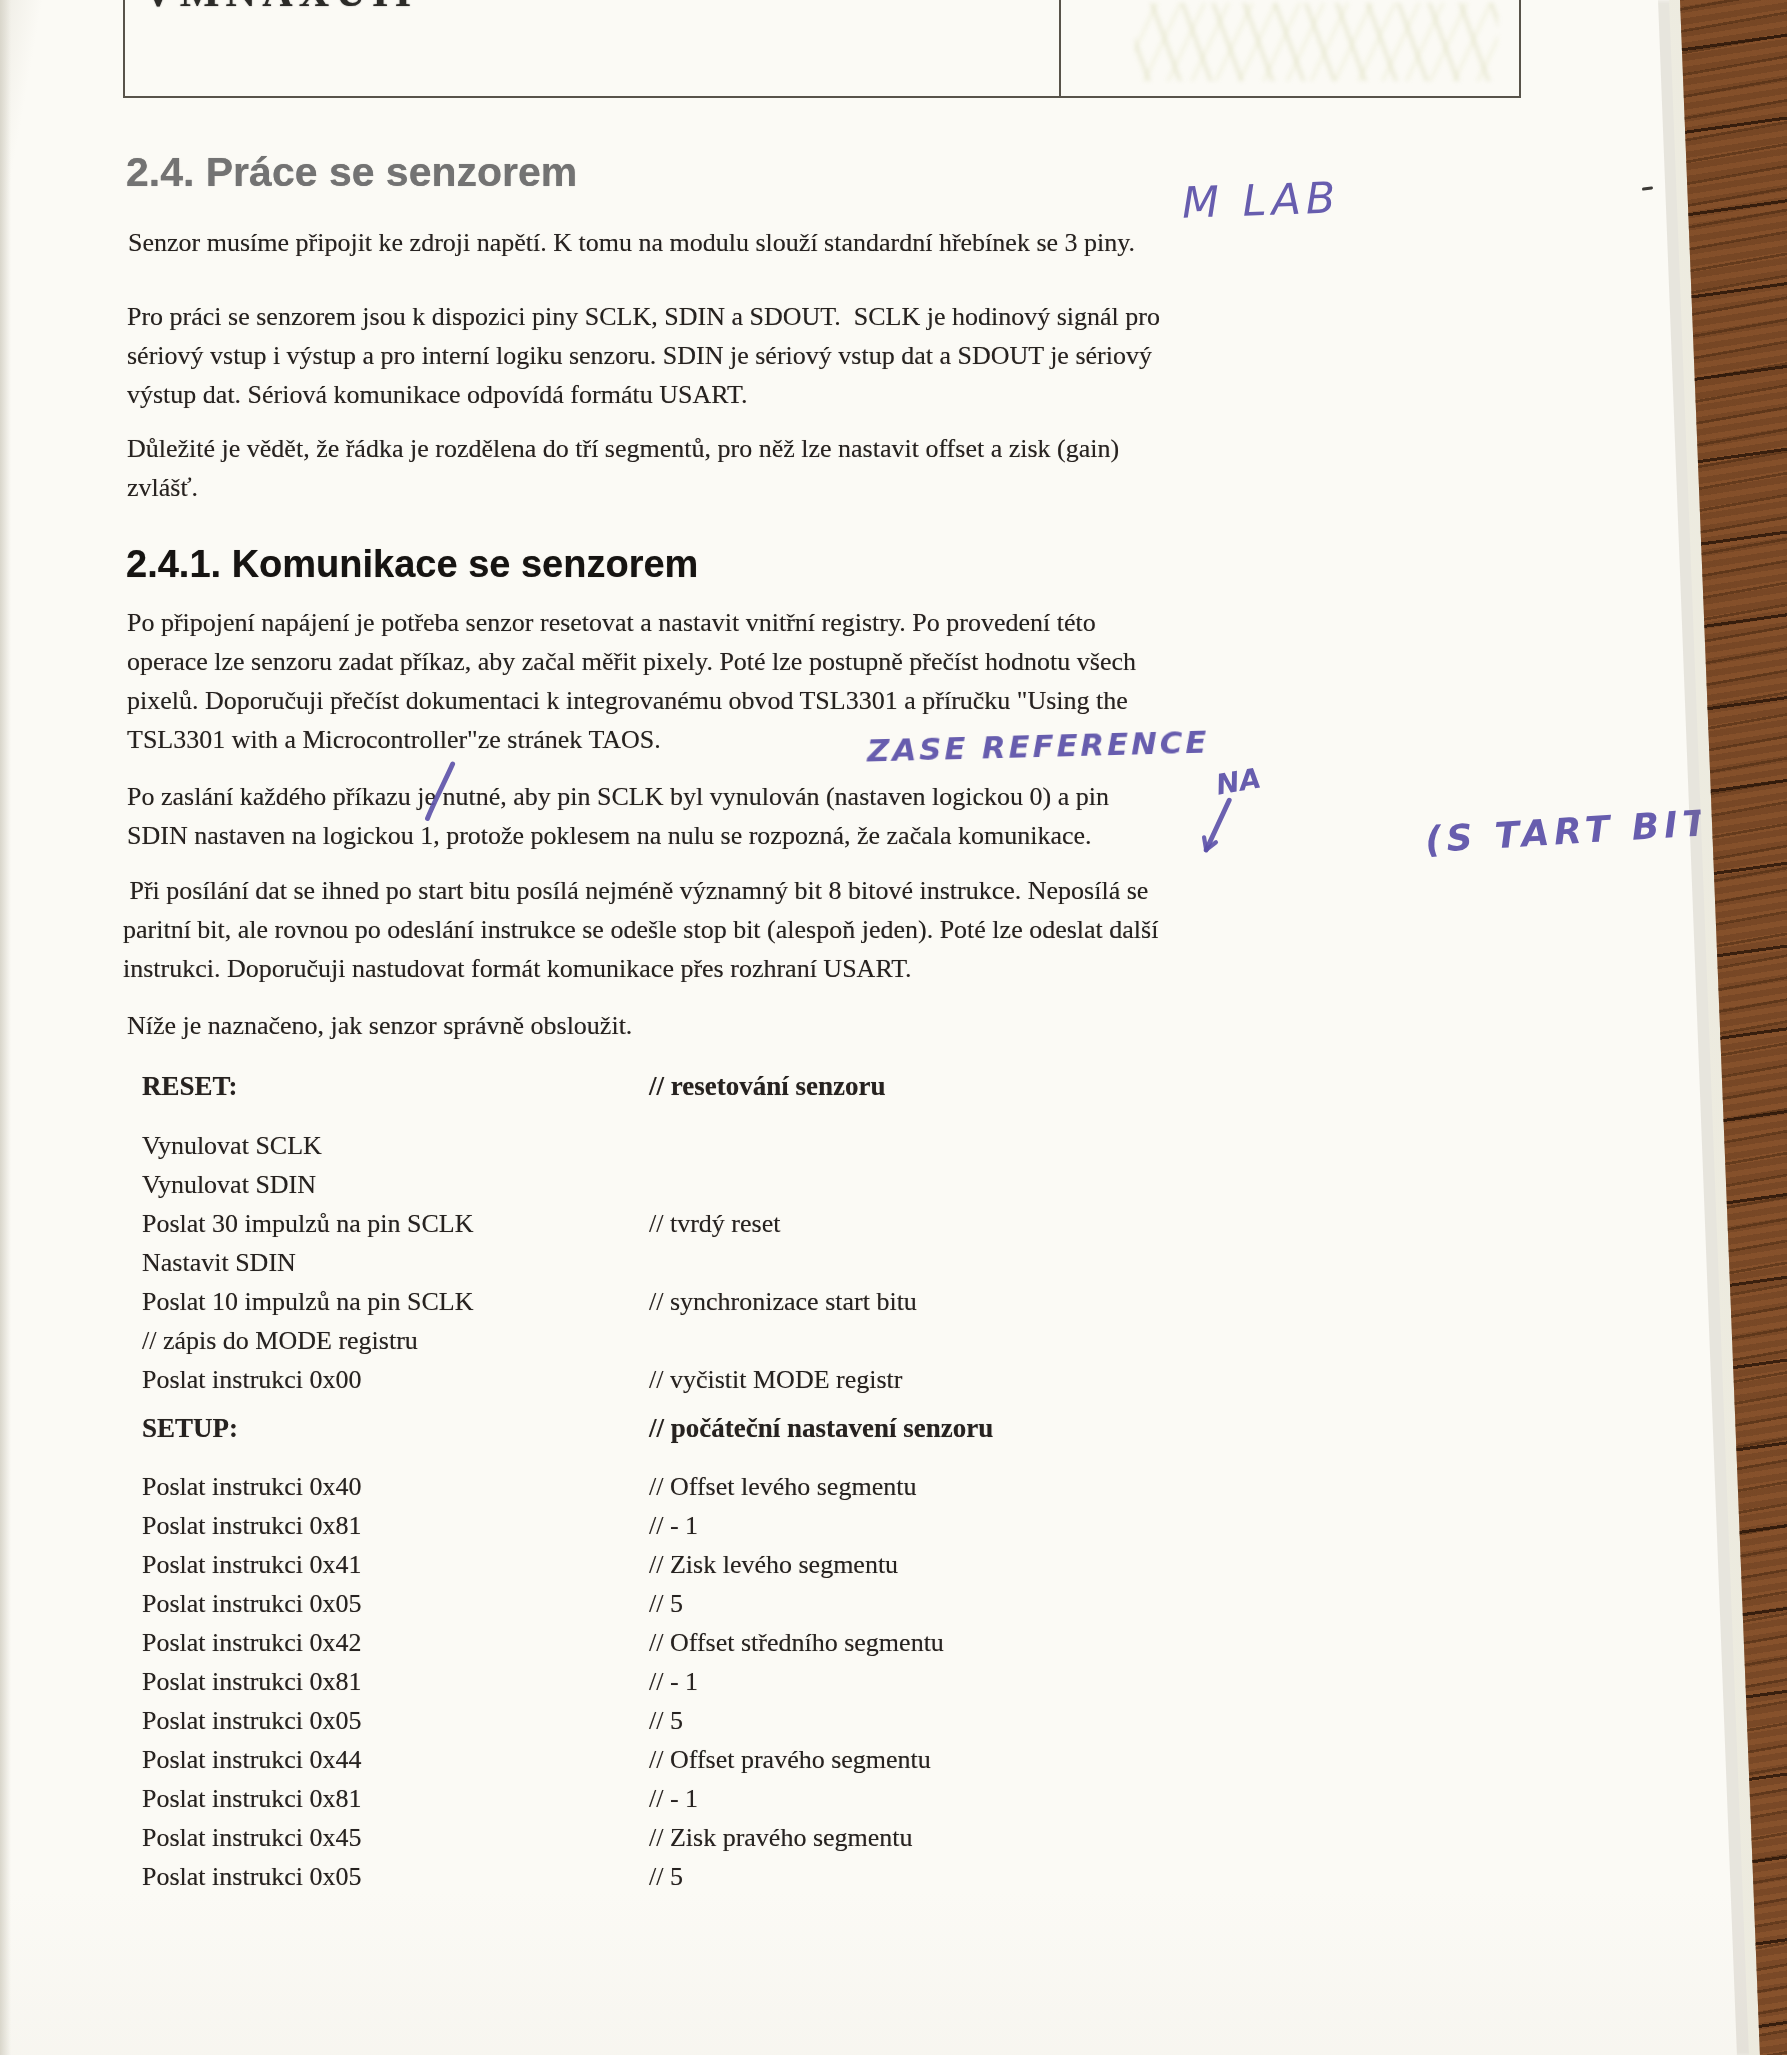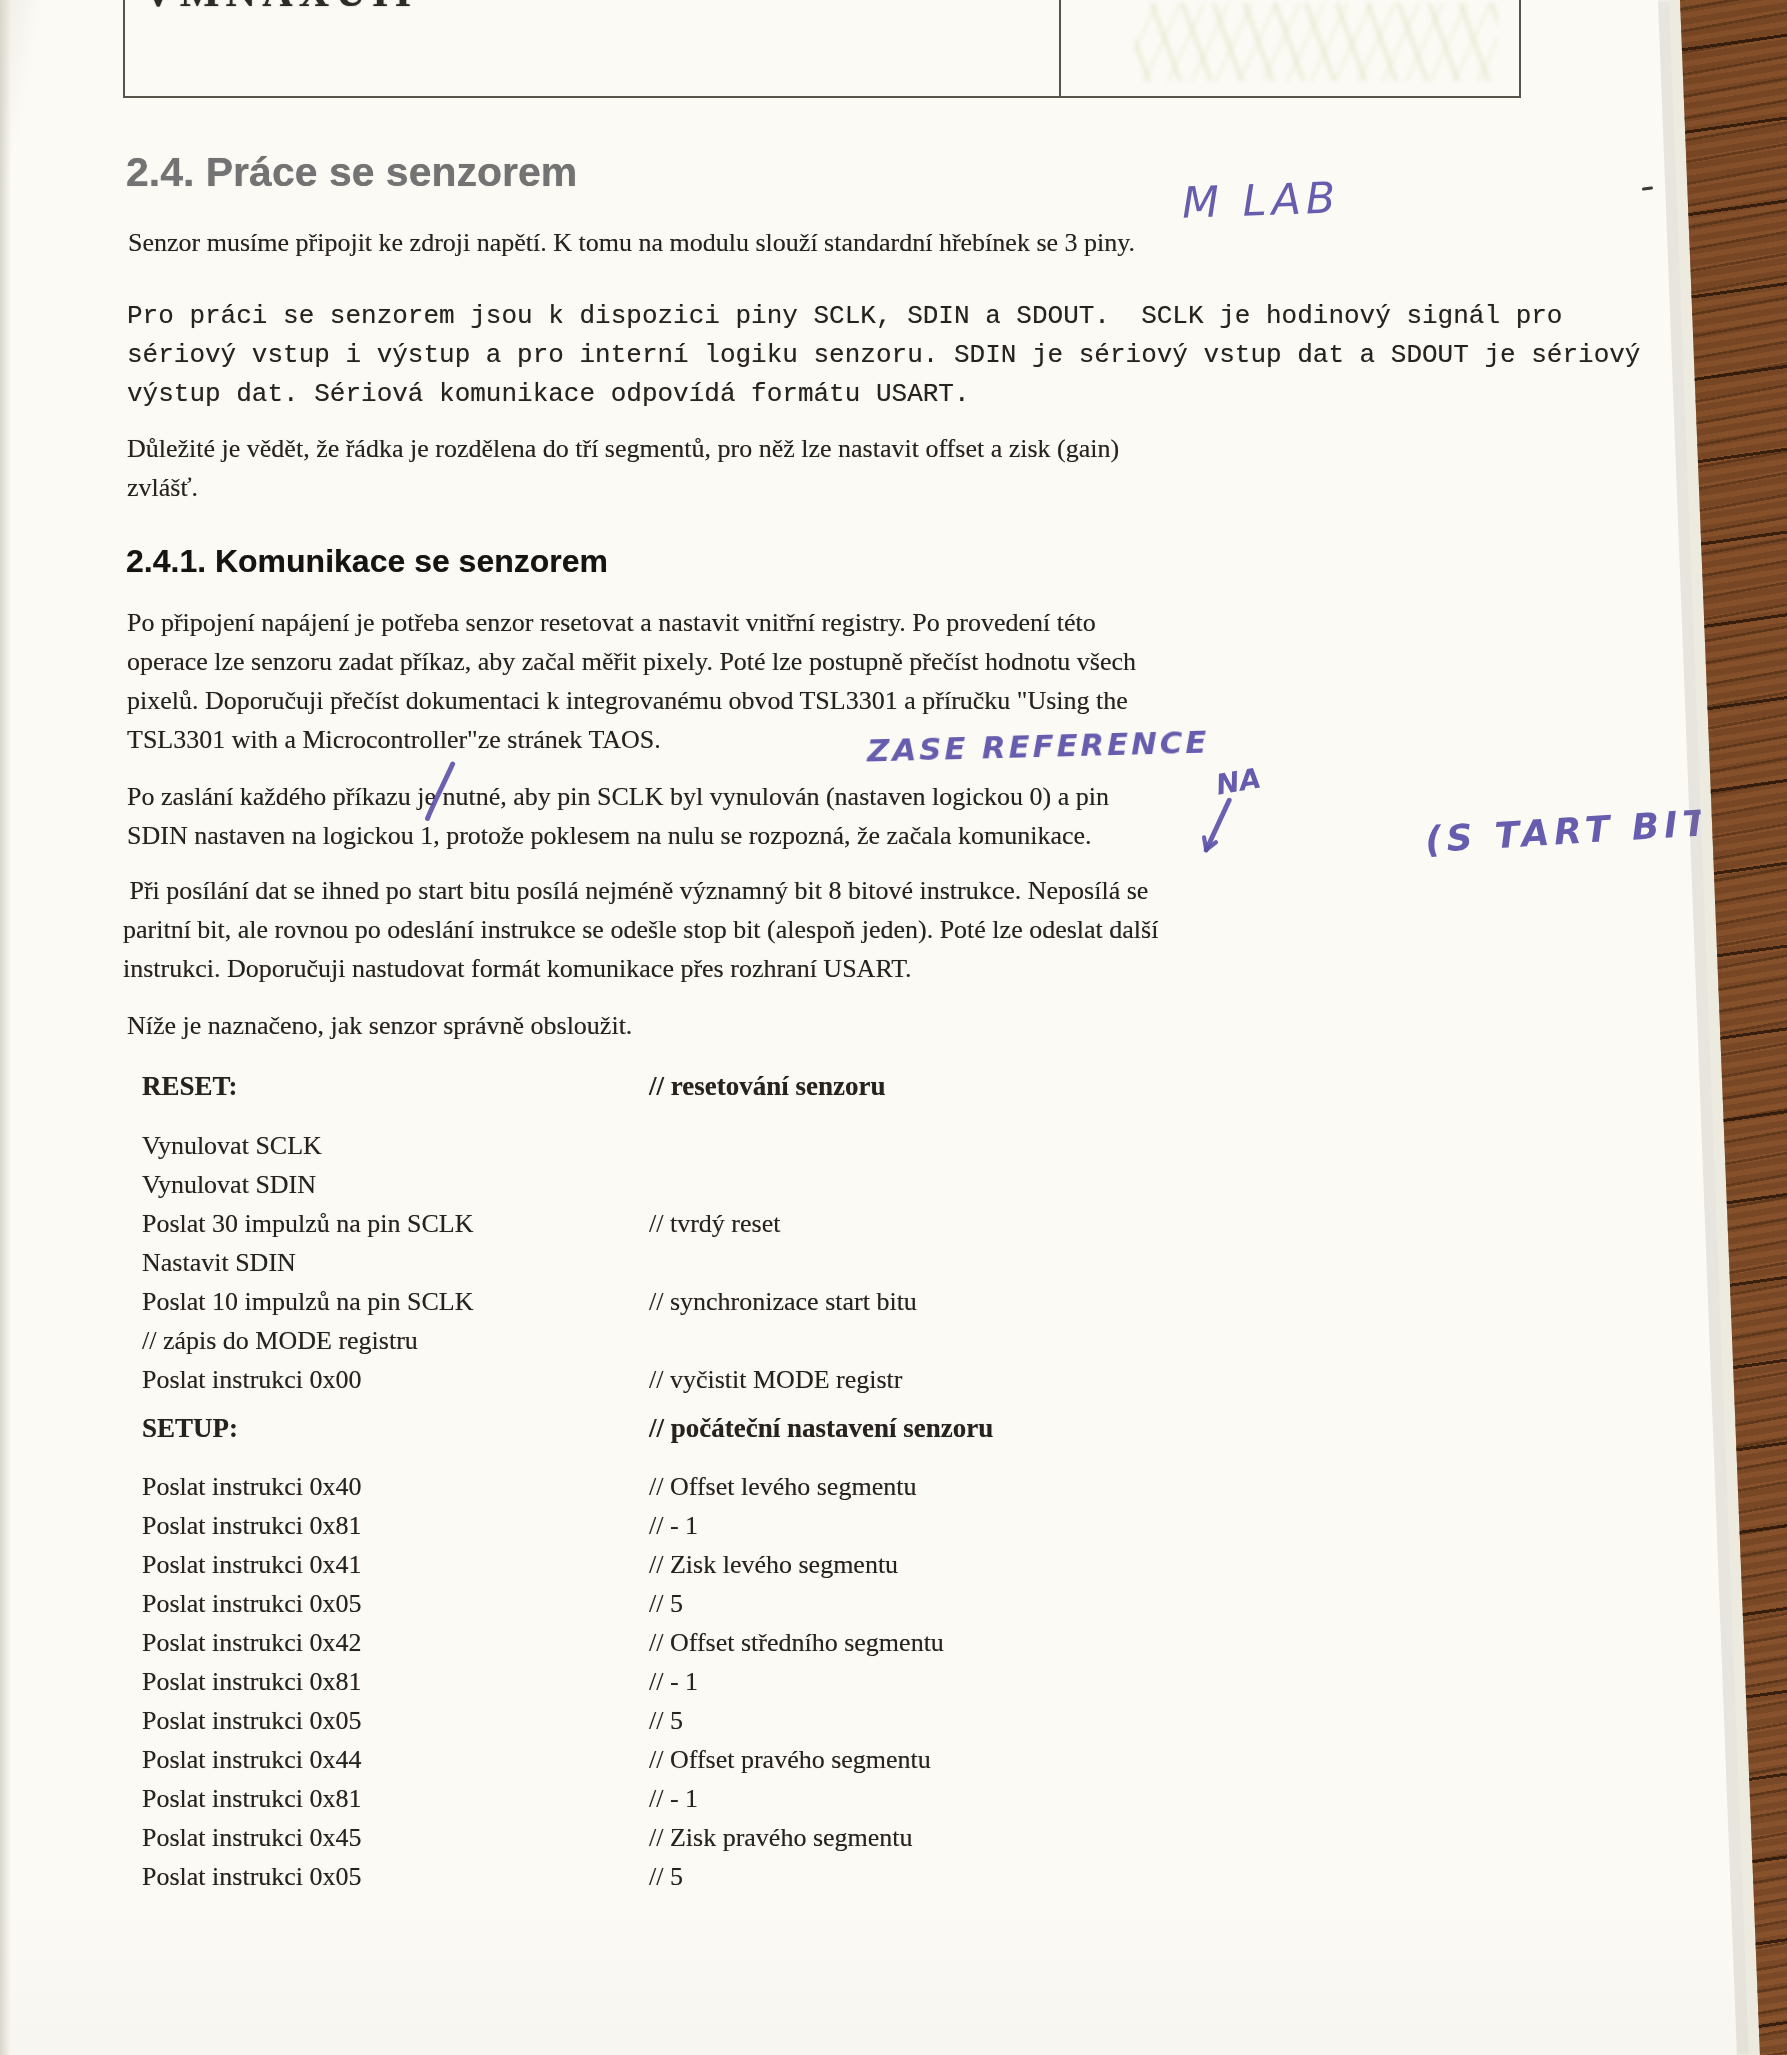--- a/index.html
+++ b/index.html
@@ -38,25 +38,25 @@
     background:
       repeating-linear-gradient(70deg, transparent 0 11.2px, rgba(199,201,150,.55) 11.2px 15.4px, transparent 15.4px 29px),
       repeating-linear-gradient(115deg, transparent 0 18px, rgba(214,216,162,.4) 18px 21.6px);
     filter:blur(2.1px);}
   .speck{position:absolute;left:1642px;top:187px;width:11.2px;height:2.8px;background:#3c3a36;
     transform:rotate(-8deg);border-radius:1.4px;}
   
   .h1{position:absolute;left:126px;top:149px;font-family:"Liberation Sans",sans-serif;
     font-weight:700;font-size:41px;color:#737373;text-shadow:0 0 0.7px rgba(50,45,40,.55);}
   .h2{position:absolute;left:126px;top:543px;font-family:"Liberation Sans",sans-serif;
-    font-weight:700;font-size:32px;color:#161412;text-shadow:0 0 0.7px rgba(50,45,40,.55);}
+    font-weight:700;font-size:38px;color:#161412;text-shadow:0 0 0.7px rgba(50,45,40,.55);}
   .tb{position:absolute;white-space:pre;font-size:26px;line-height:39px;color:#262220;
     text-shadow:0 0 0.7px rgba(85,72,60,.5);}
   .p1{left:128px;top:223px;}
-  .p2{left:127px;top:297px;font-family:Liberation Mono, monospace;}
+  .p2{left:127px;top:297px;}
   .p3{left:127px;top:429px;}
   .p4{left:127px;top:603px;}
   .p5{left:127px;top:777px;}
   .p6{left:123px;top:871px;}
   .p7{left:127px;top:1006px;}
   
   .listing{position:absolute;left:142px;top:1067px;font-size:26px;color:#262220;
     text-shadow:0 0 0.7px rgba(85,72,60,.5);}
   .code-row{display:flex;line-height:39px;}
   .code-row .cmd{width:507px;flex:0 0 auto;}

